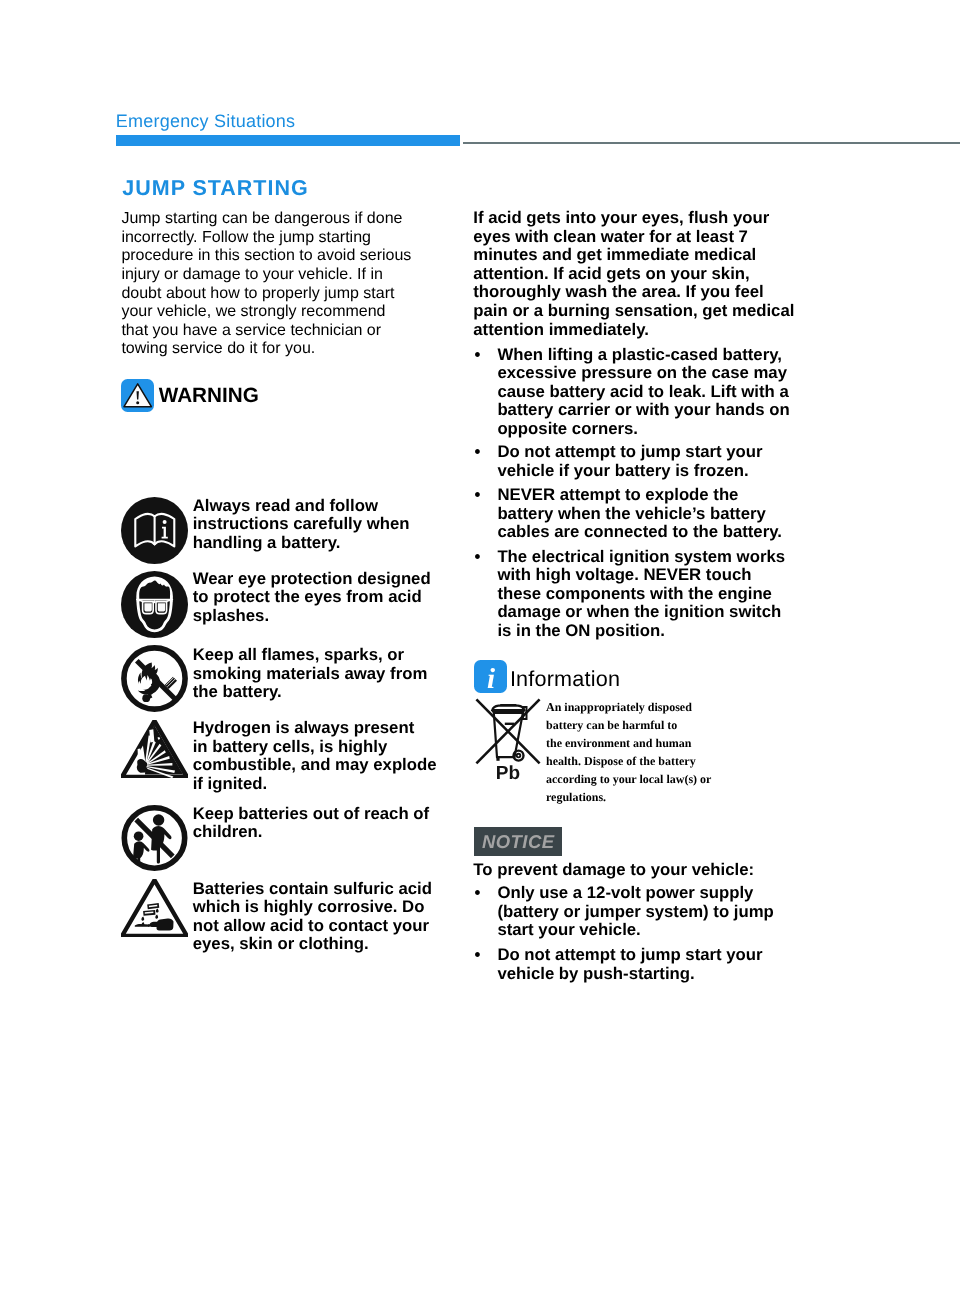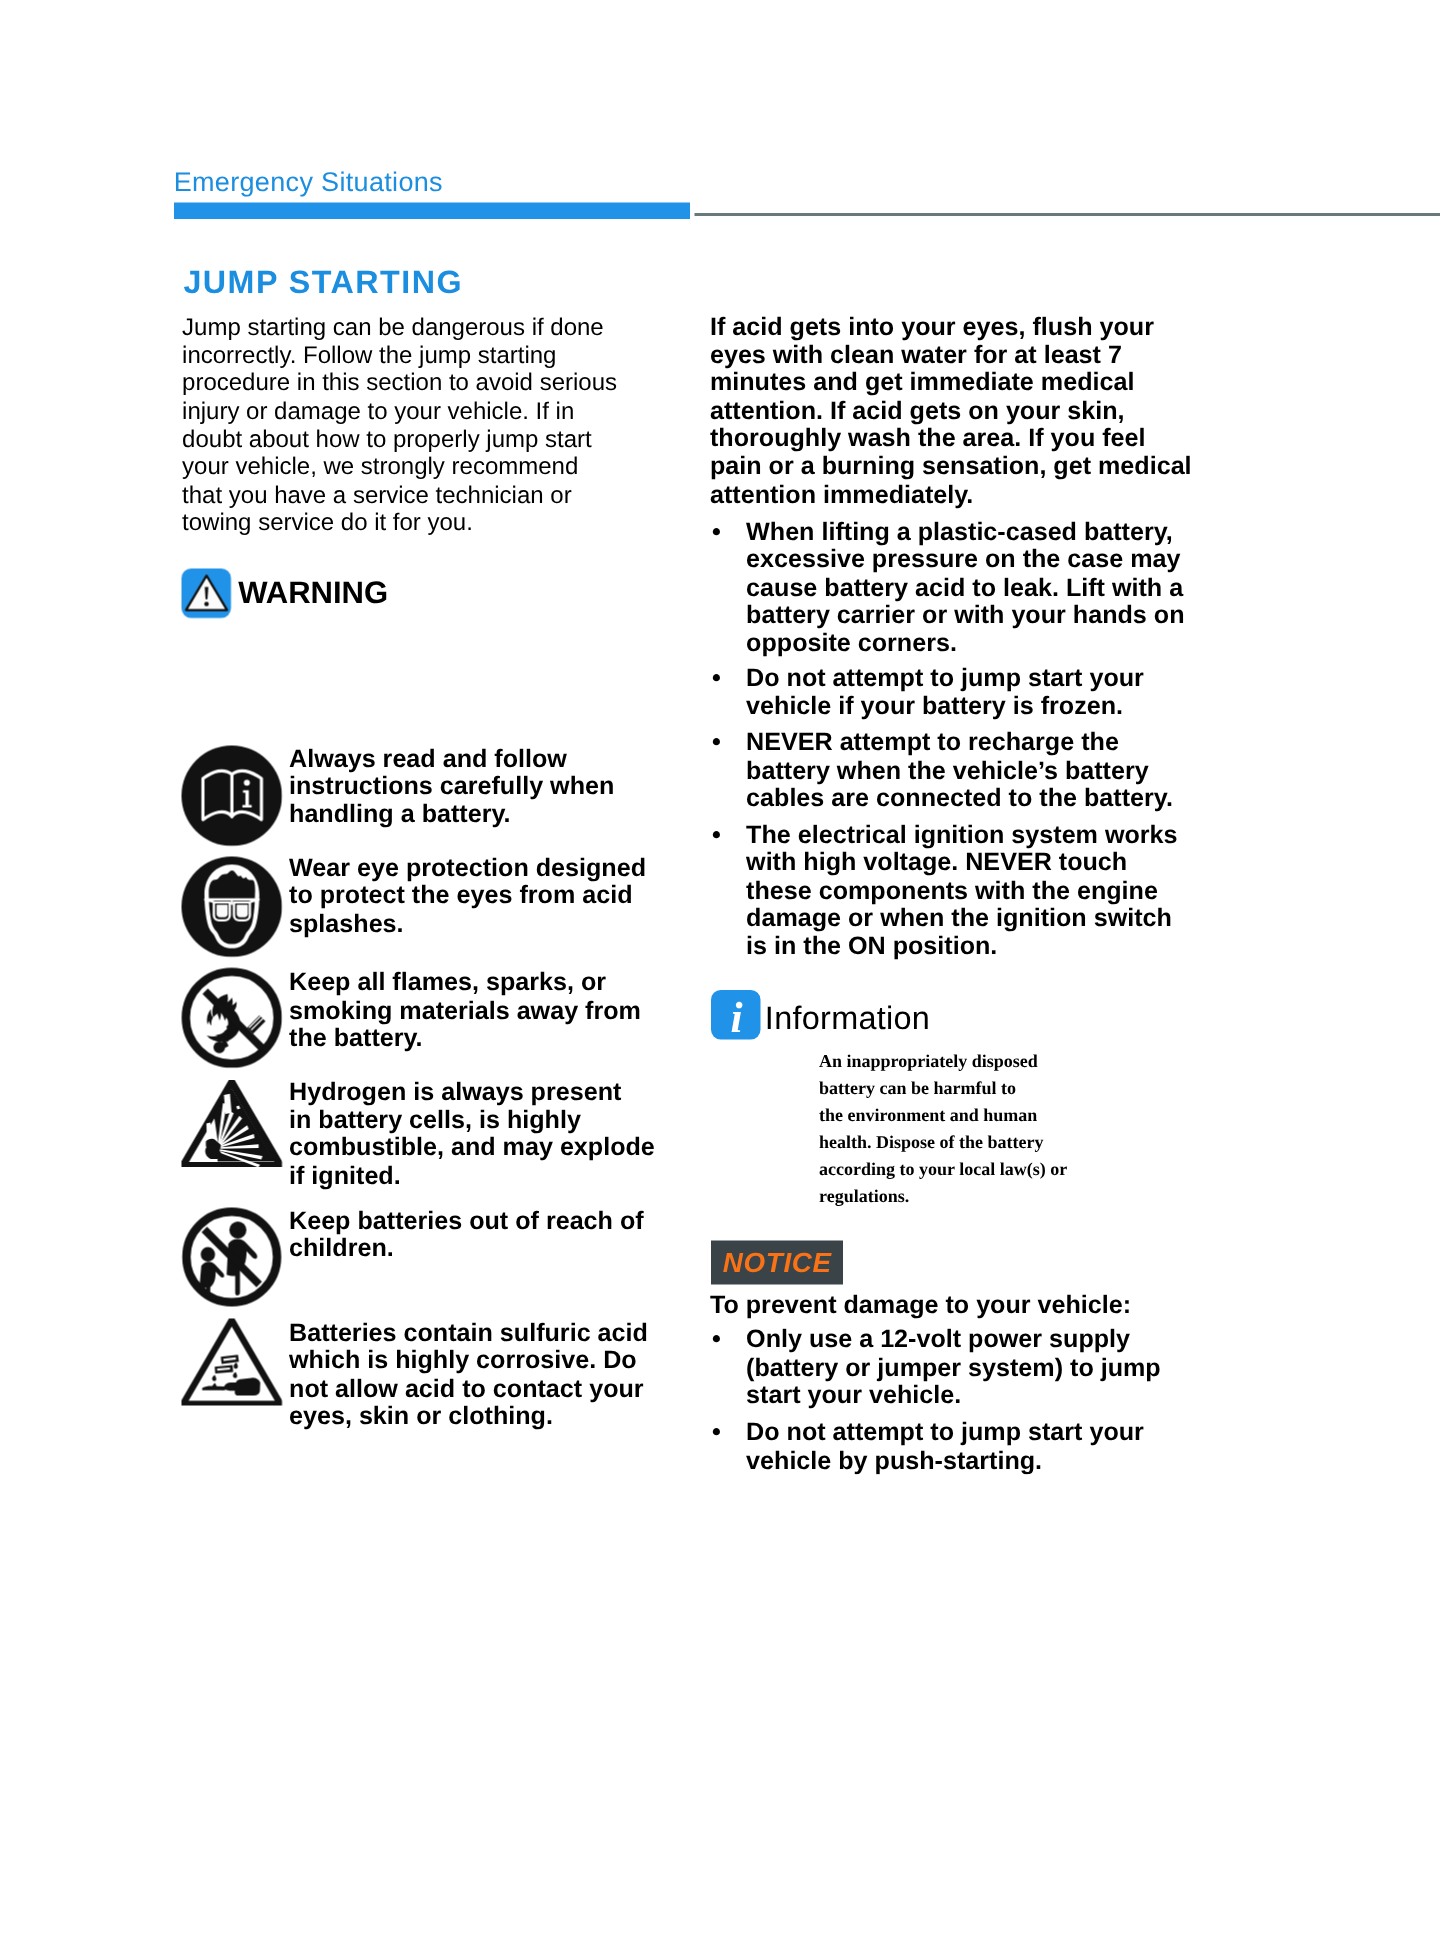--- a/index.html
+++ b/index.html
@@ -18,21 +18,21 @@
   .txtb{font-size:16.75px;line-height:18.57px;font-weight:bold;white-space:pre;}
 
   .warn-badge{left:121.3px;top:379.2px;width:33px;height:33px;border-radius:6.5px;background:#2092e8;}
   .warn-label{left:158.8px;top:383.8px;font-size:20.7px;font-weight:bold;}
 
   .info-badge{left:474px;top:659.7px;width:33px;height:33.4px;border-radius:6.5px;background:#2092e8;}
   .info-label{left:509.9px;top:665.6px;font-size:21.6px;letter-spacing:0.2px;}
 
   .info-text{font-family:"Liberation Serif",serif;font-weight:bold;font-size:12px;line-height:18.1px;white-space:pre;}
 
-  .notice-tag{background:#3a4448;color:#f97316;font-size:18.5px;font-weight:bold;font-style:italic;padding:3.8px 7.5px 4.2px 7.5px;letter-spacing:0.45px;line-height:18px;margin-top:34px;}
+  .notice-tag{background:#3a4448;color:#a3a3a3;font-size:18.5px;font-weight:bold;font-style:italic;padding:3.8px 7.5px 4.2px 7.5px;letter-spacing:0.45px;line-height:18px;margin-top:34px;}
 
   .bullet{position:absolute;font-size:16.75px;font-weight:bold;transform:translateZ(0);}
 
   .pagenum{left:131.4px;top:1174.6px;font-size:17px;font-weight:700;letter-spacing:1.3px;}
   .watermark{left:681.0px;top:1268.7px;font-size:26.9px;color:#979797;letter-spacing:0px;}
 
   svg{display:block;}
 </style>
 </head>
 <body>
@@ -227,38 +227,65 @@
       <div class="bullet" style="left: 474.6px; top: 344.5px;">•</div>
       <div class="abs txtb" style="left: 497.4px; top: 345.5px;">When lifting a plastic-cased battery,
 excessive pressure on the case may
 cause battery acid to leak. Lift with a
 battery carrier or with your hands on
 opposite corners.</div>
       <div class="bullet" style="left: 474.6px; top: 442.3px;">•</div>
       <div class="abs txtb" style="left: 497.4px; top: 443.3px;">Do not attempt to jump start your
 vehicle if your battery is frozen.</div>
       <div class="bullet" style="left: 474.6px; top: 485.3px;">•</div>
-      <div class="abs txtb" style="left: 497.4px; top: 486.3px;">NEVER attempt to recharge the
+      <div class="abs txtb" style="left: 497.4px; top: 486.3px;">NEVER attempt to explode the
 battery when the vehicle’s battery
 cables are connected to the battery.</div>
       <div class="bullet" style="left: 474.6px; top: 546.5px;">•</div>
       <div class="abs txtb" style="left: 497.4px; top: 547.5px;">The electrical ignition system works
 with high voltage. NEVER touch
 these components with the engine
 damage or when the ignition switch
 is in the ON position.</div>
     </div>
 
   <div class="abs info-badge">
     <svg width="33" height="33.4" viewBox="0 0 33 33.4">
       <text x="17.0" y="27.7" font-family="Liberation Serif,serif" font-size="29" font-style="italic" font-weight="bold" fill="#ffffff" text-anchor="middle">i</text>
     </svg>
   </div>
   <div class="abs info-label">Information</div>
 
+  <div class="abs" id="bin-icon" style="left:474.6px;top:698px;">
+      <svg id="svg-crossed-out-wheelie-bin-icon" width="66" height="82" viewBox="0 0 66 82">
+      <g fill="none" stroke="#121212" stroke-width="2.2" stroke-linecap="butt">
+
+        <path d="M18.8 14.9 L47.9 14.9 L39.5 59.2 L22.0 59.2 Z"></path>
+
+        <path d="M17.0 12.4 h32.6 v1.8 h-32.6 z" fill="#121212" stroke="none"></path>
+
+        <path d="M23.6 7.6 C19.6 8.0 17.8 9.8 17.2 12.2 h32.2 C48.8 9.8 47.0 8.0 43.0 7.6 Z"></path>
+        <path d="M25.2 6.0 h16.2 v2.0 h-16.2 z" fill="#121212" stroke="none"></path>
+
+        <path d="M29.8 24.6 h9.7 v2.4 h-9.7 z" fill="#121212" stroke="none"></path>
+
+        <path d="M47.9 8.9 h3.6 v12.0 h-3.6 z" fill="none" stroke="#121212" stroke-width="2.0"></path>
+
+        <path d="M23.0 59.2 v3.6" stroke-width="3.2"></path>
+
+        <circle cx="43.5" cy="57.6" r="5.0" stroke-width="2.4"></circle>
+        <circle cx="43.5" cy="57.6" r="1.8" stroke-width="1.9"></circle>
+      </g>
+      <g stroke="#121212" stroke-width="2.6" stroke-linecap="butt">
+        <line x1="1.4" y1="1.4" x2="64.6" y2="65.4"></line>
+        <line x1="64.6" y1="1.4" x2="1.4" y2="65.4"></line>
+      </g>
+      <text x="33" y="81" font-family="Liberation Sans,sans-serif" font-size="19" font-weight="bold" fill="#121212" text-anchor="middle">Pb</text>
+    </svg>
+    </div>
   <div class="abs info-text" id="info-text" style="left:546px;top:697.8px;">An inappropriately disposed
 battery can be harmful to
 the environment and human
 health. Dispose of the battery
 according to your local law(s) or
 regulations.</div>
 
   <div class="abs" style="left:474.4px;top:832.8px;"><span class="notice-tag">NOTICE</span></div>
   <div class="abs txtb" style="left:473.3px;top:861.1px;">To prevent damage to your vehicle:</div>
   <div id="notice-bullets">

